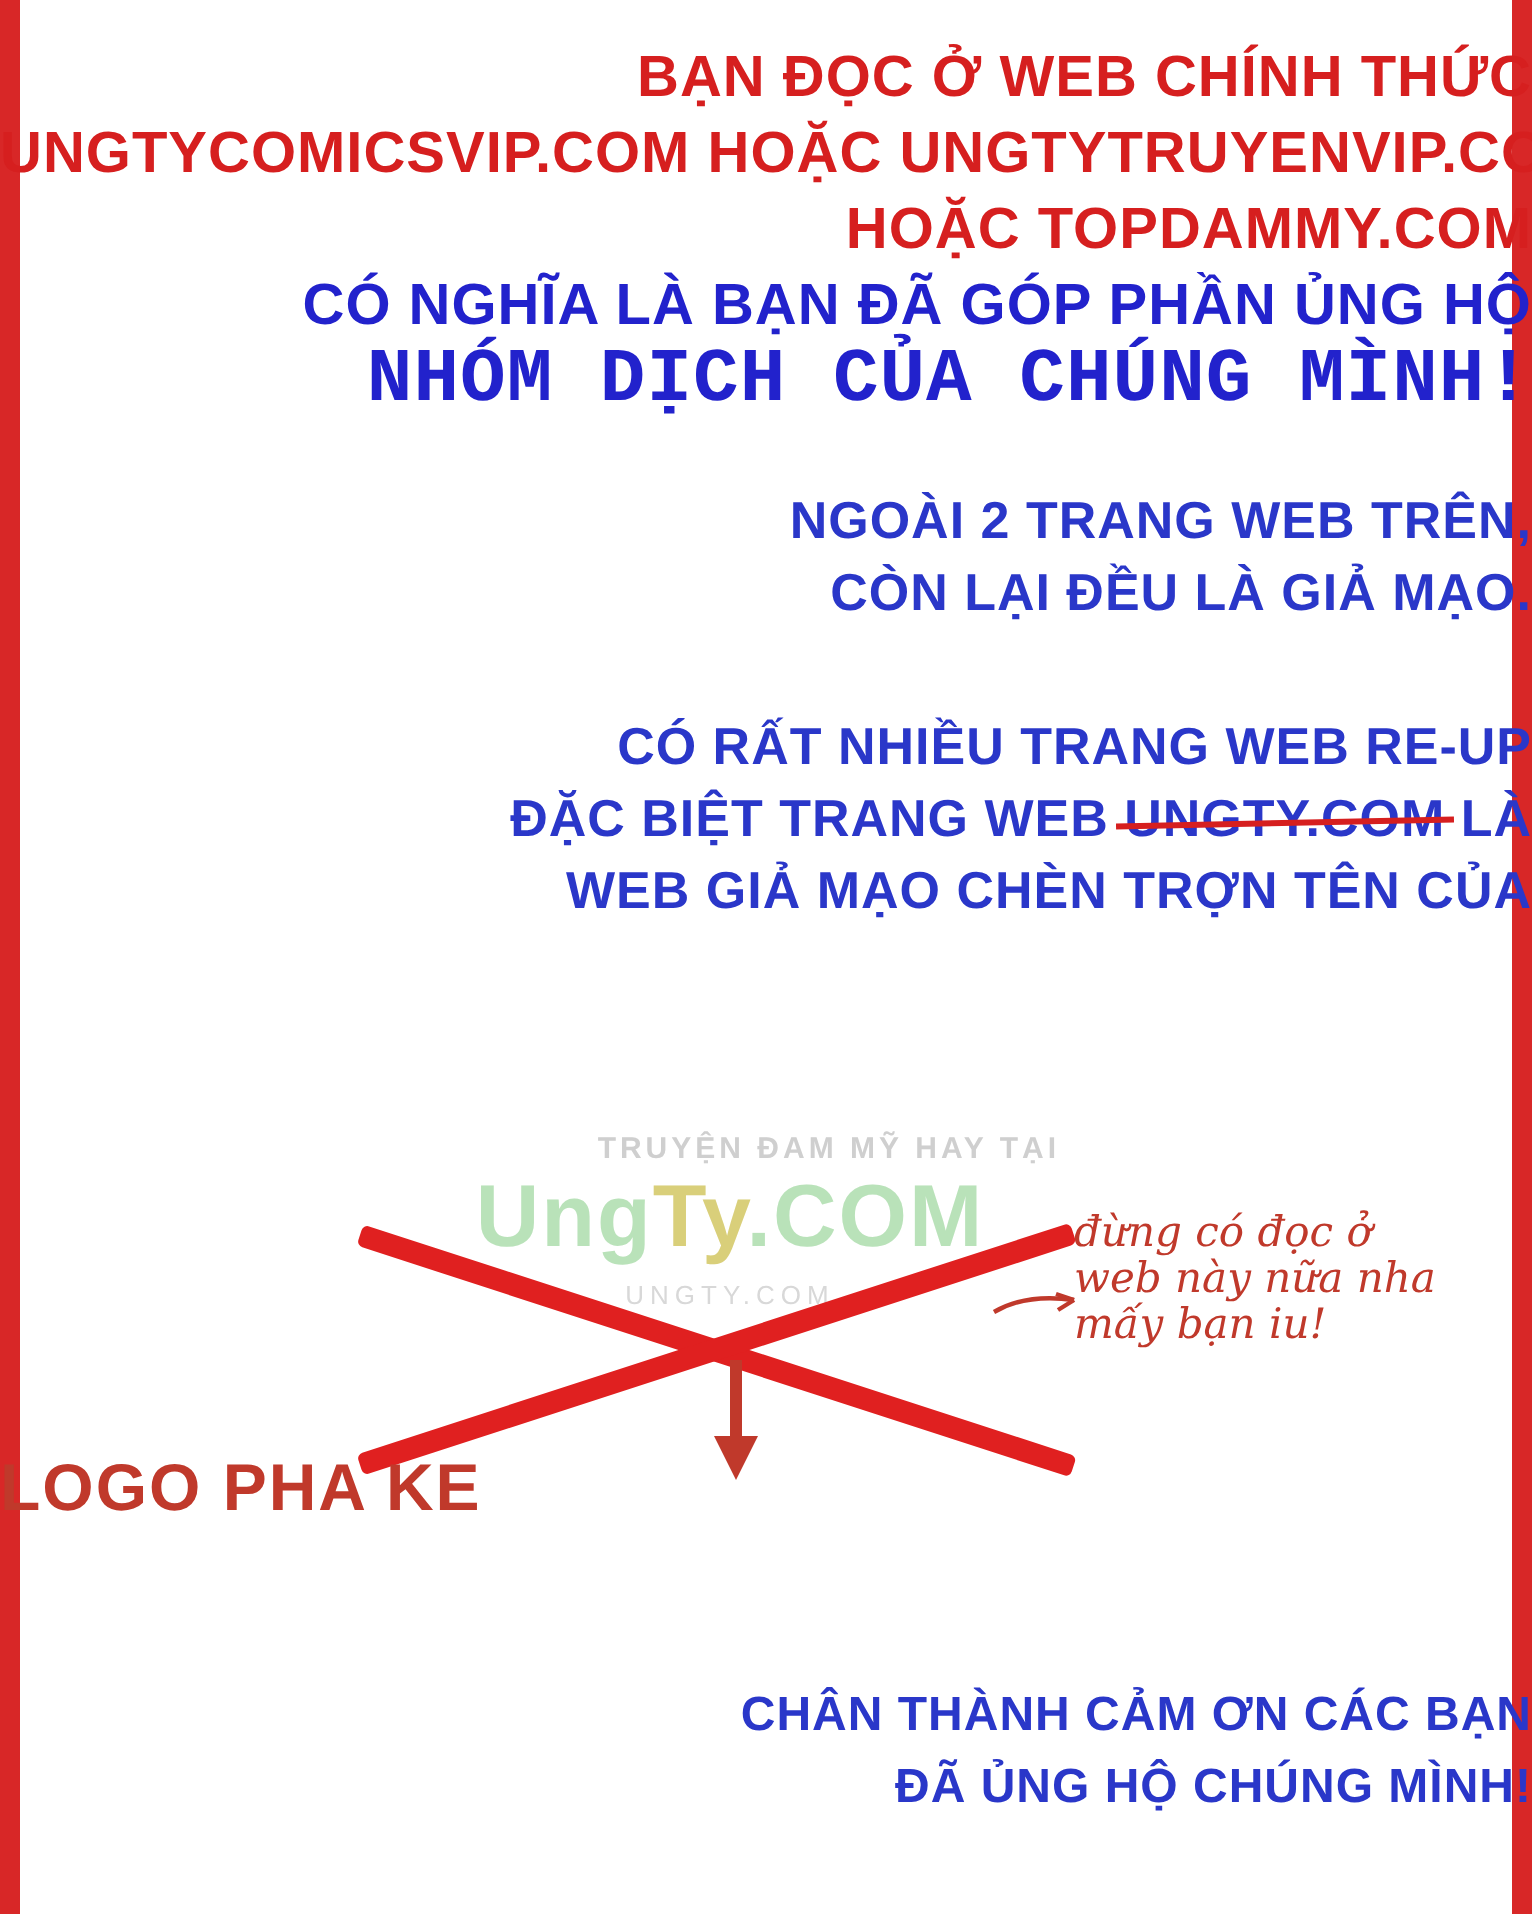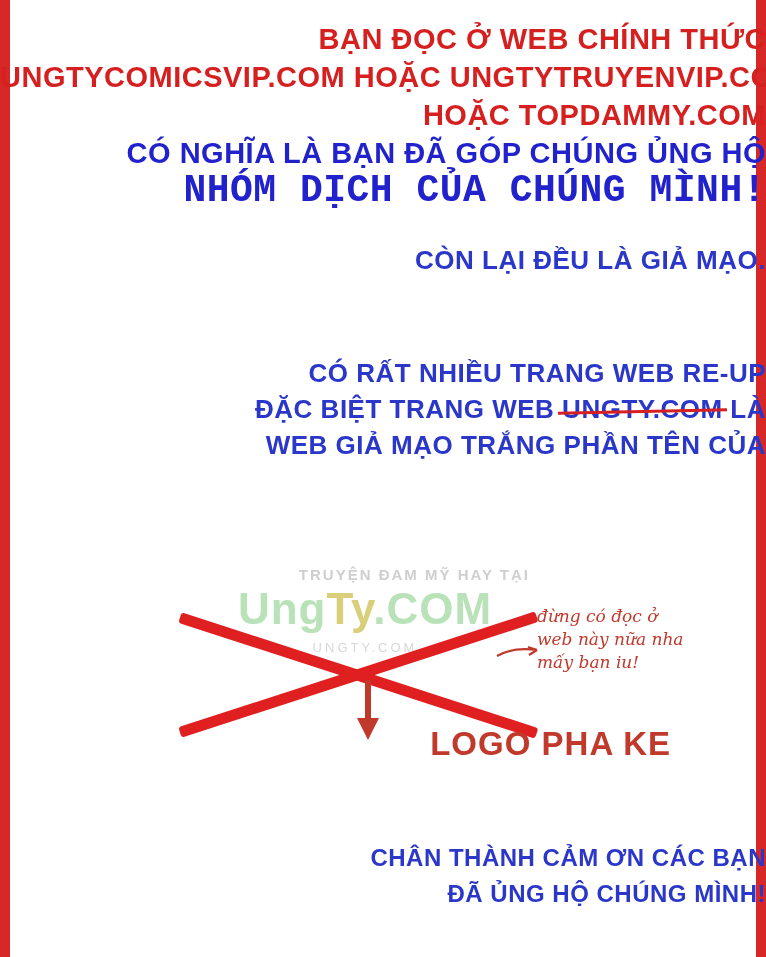--- a/index.html
+++ b/index.html
@@ -150,21 +150,21 @@
     transform-origin: left center;
   }
 
   
   .note {
     position: absolute;
     left: 537px;
     top: 605px;
     width: 190px;
     color: #c0392b;
-    font-size: 17px;
+    font-size: 21px;
     line-height: 23px;
     font-family: "DejaVu Serif", serif;
     font-style: italic;
   }
   .note-arrow {
     position: absolute;
     left: 495px;
     top: 645px;
     width: 46px;
     height: 16px;
@@ -176,21 +176,21 @@
     left: 355px;
     top: 680px;
     width: 26px;
     height: 62px;
   }
   .logo-fake-label {
     position: absolute;
     top: 725px;
     left: 0;
     width: 671px;
-    text-align: right;
+    text-align: left;
     color: #c0392b;
     font-size: 33px;
     font-weight: bold;
     letter-spacing: 1px;
   }
 
   
   .footer {
     top: 840px;
     font-size: 24px;
@@ -204,32 +204,33 @@
 
 <div class="page">
 
   <div class="edge-red-left"></div>
   <div class="edge-red-right"></div>
 
   <div class="block hdr">
     <span class="ln l1 red">BẠN ĐỌC Ở WEB CHÍNH THỨC</span>
     <span class="ln l2 red">UNGTYCOMICSVIP.COM HOẶC UNGTYTRUYENVIP.COM</span>
     <span class="ln l3 red">HOẶC TOPDAMMY.COM</span>
-    <span class="ln l4">CÓ NGHĨA LÀ BẠN ĐÃ GÓP CHÚNG ỦNG HỘ</span>
+    <span class="ln l4">CÓ NGHĨA LÀ BẠN ĐÃ GÓP PHẦN ỦNG HỘ</span>
     <span class="ln l5">NHÓM DỊCH CỦA CHÚNG MÌNH!</span>
   </div>
 
   <div class="block body-blue b1">
+    <span class="ln">NGOÀI 2 TRANG WEB TRÊN,</span>
     <span class="ln">CÒN LẠI ĐỀU LÀ GIẢ MẠO.</span>
   </div>
 
   <div class="block body-blue b2">
     <span class="ln">CÓ RẤT NHIỀU TRANG WEB RE-UP</span>
     <span class="ln"><span>ĐẶC BIỆT TRANG WEB </span><span class="strike">UNGTY.COM</span><span> LÀ</span></span>
-    <span class="ln">WEB GIẢ MẠO TRẮNG PHẦN TÊN CỦA</span>
+    <span class="ln">WEB GIẢ MẠO CHÈN TRỢN TÊN CỦA</span>
   </div>
 
   <div class="logo-area">
     <div class="logo-top-text">TRUYỆN ĐAM MỸ HAY TẠI</div>
     <div class="logo-main"><span>Ung</span><span class="g2">Ty</span><span>.COM</span></div>
     <div class="logo-sub">UNGTY.COM</div>
   </div>
 
   <div class="x-line x1"></div>
   <div class="x-line x2"></div>

